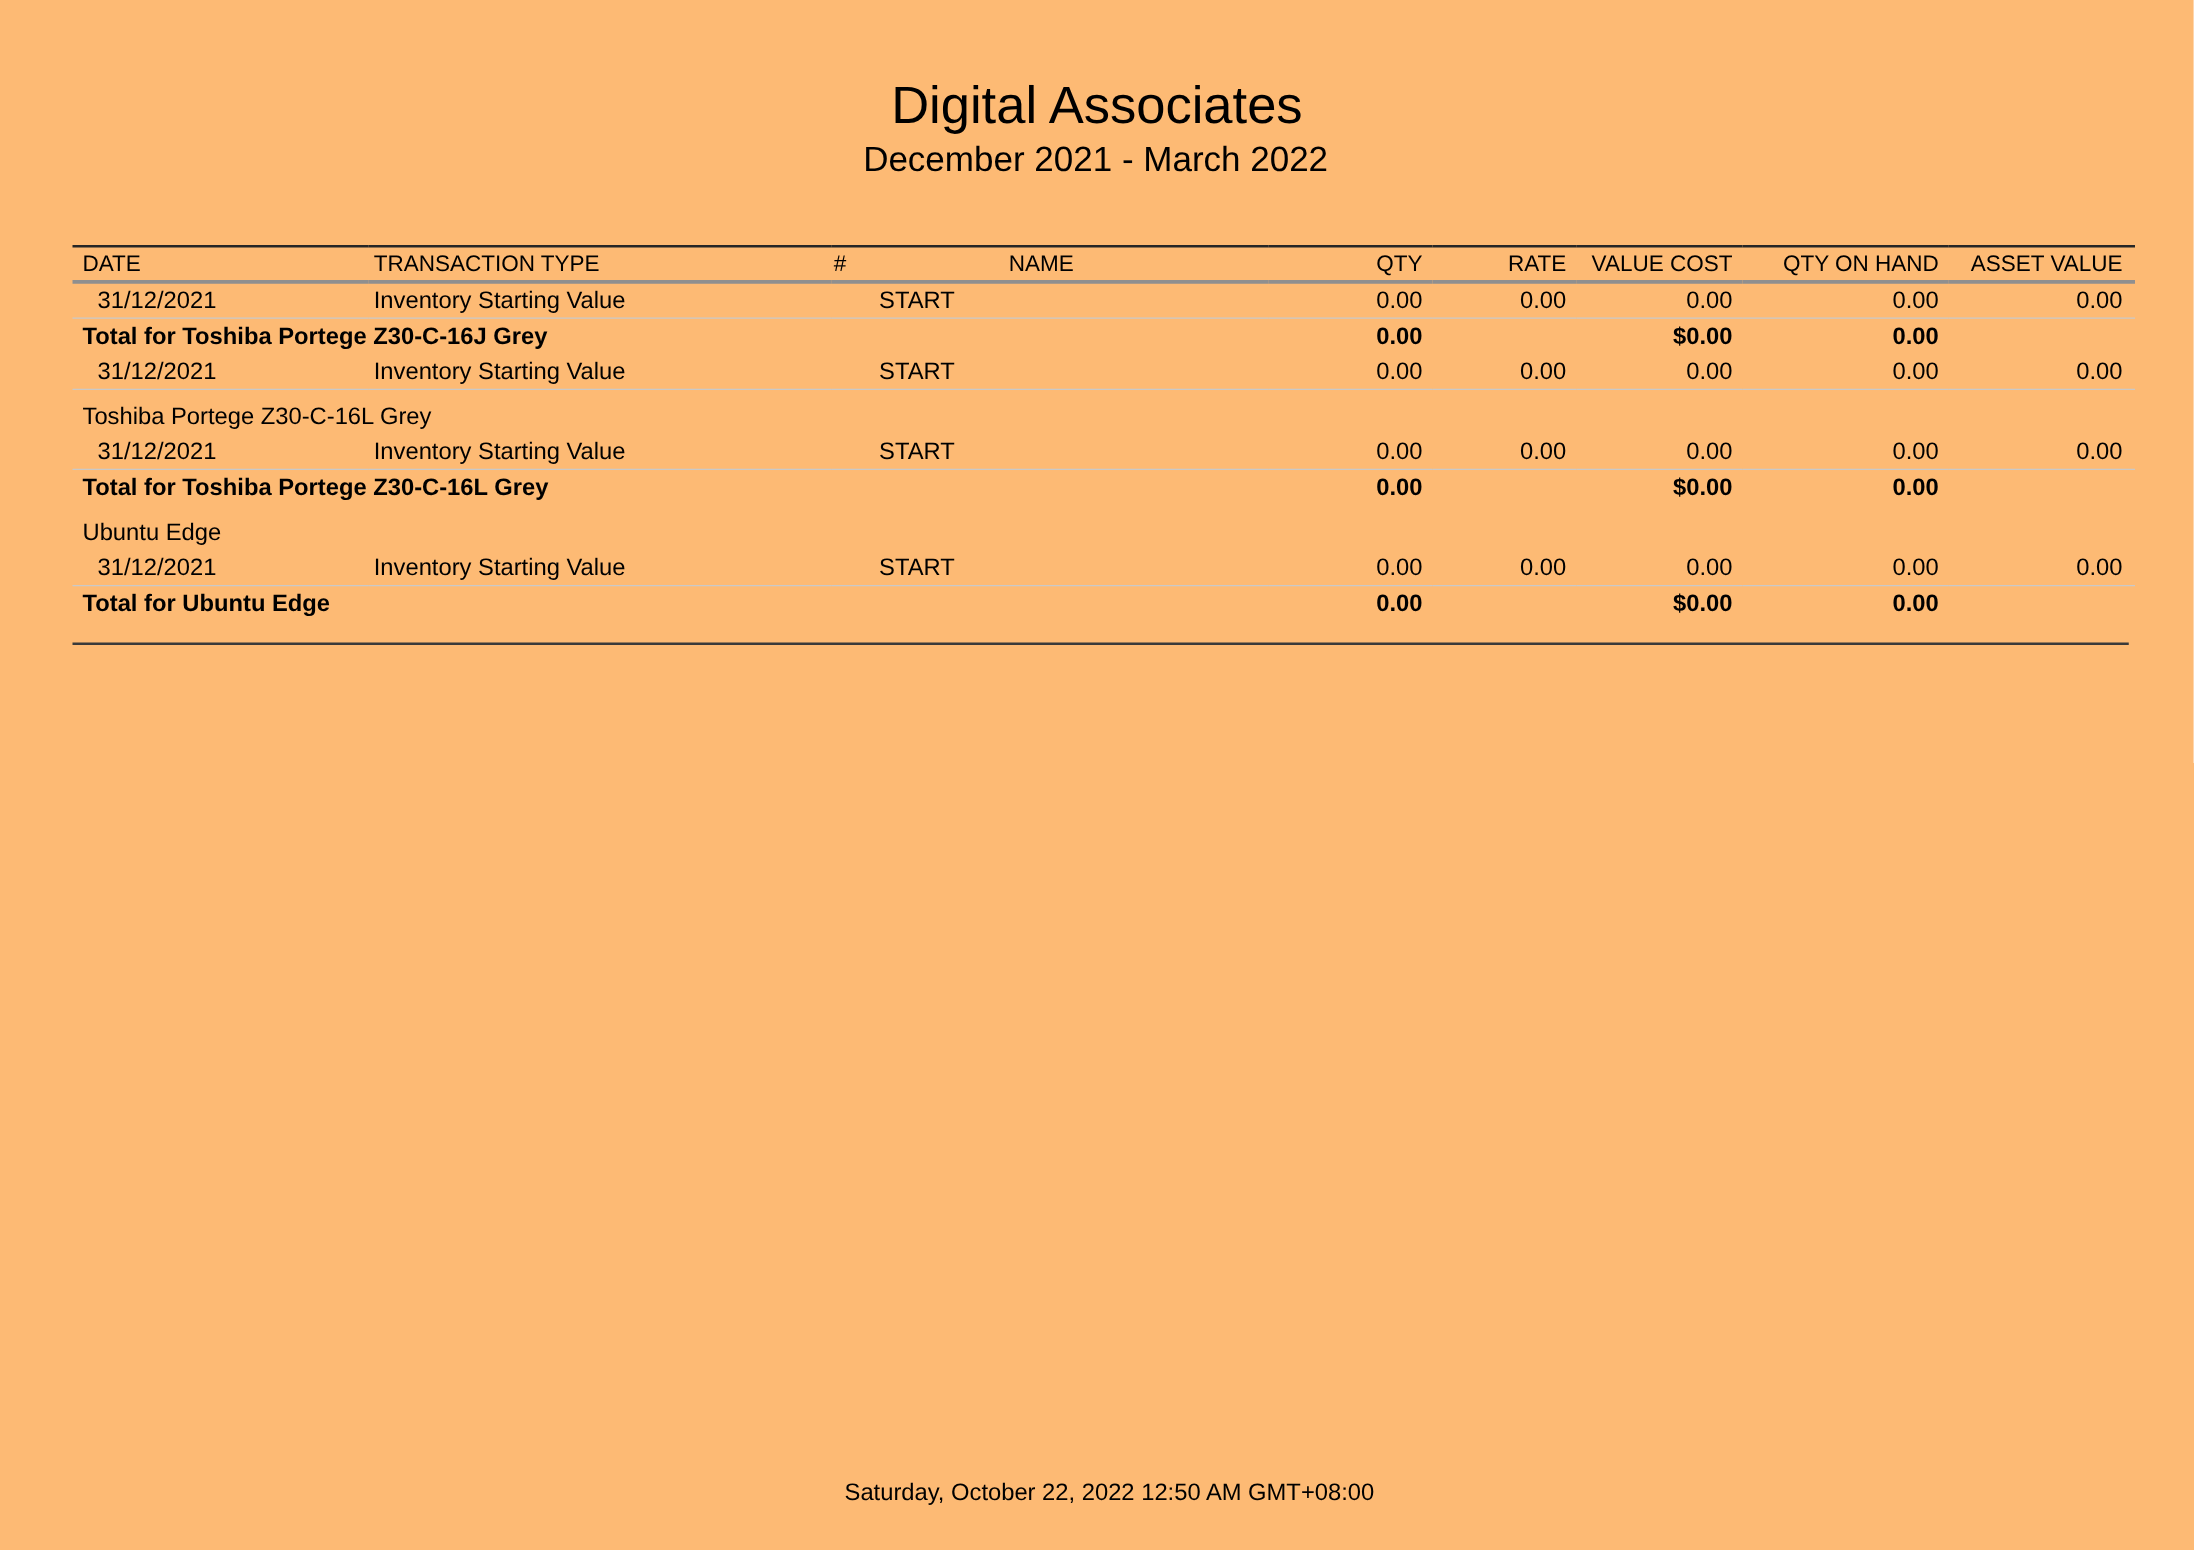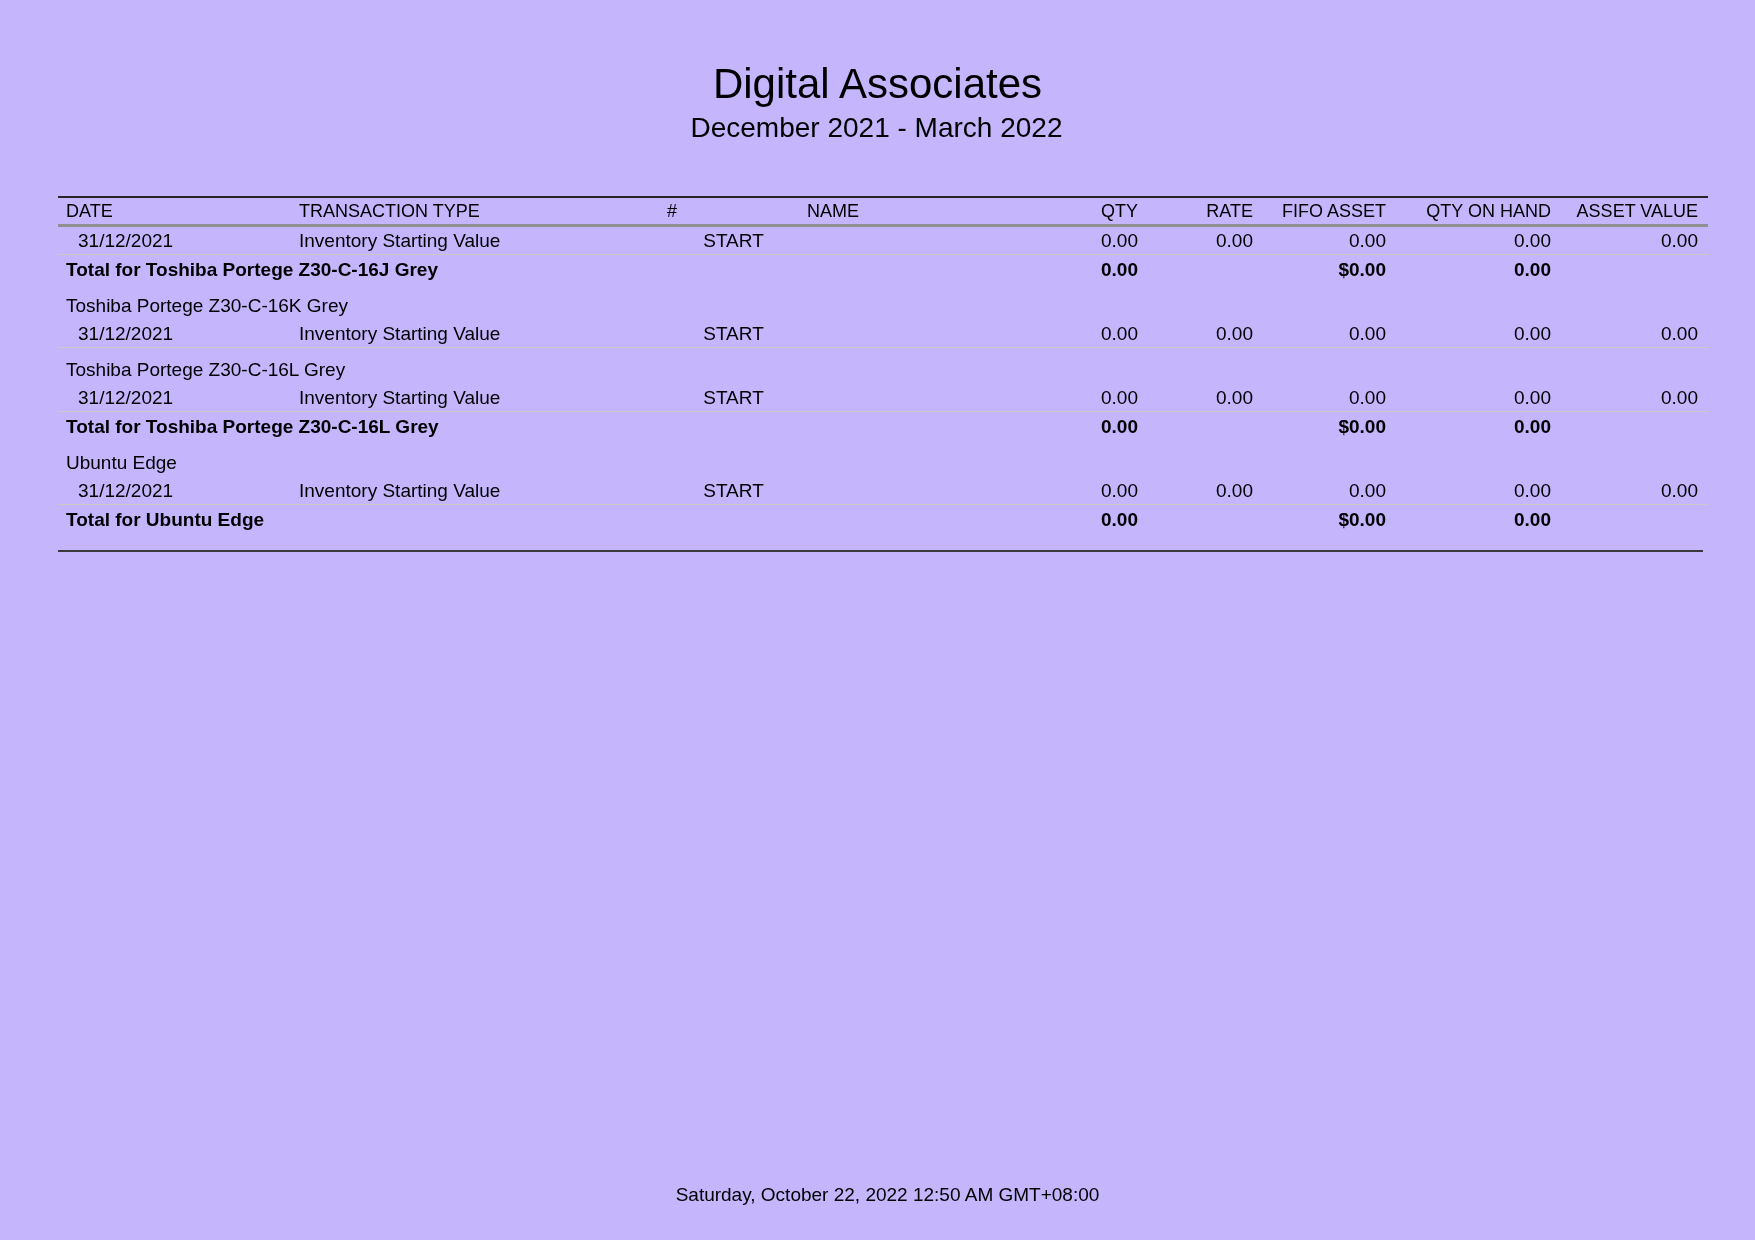--- a/index.html
+++ b/index.html
@@ -6,21 +6,21 @@
     margin: 0;
     padding: 0;
     background: #ffffff;
   }
   .page {
     position: relative;
     width: 1755px;
     height: 1240px;
     box-sizing: border-box;
     padding-top: 60px;
-    background: #c4b5fd;
+    background: #fdba74;
     font-family: "Liberation Sans", sans-serif;
     color: #000000;
     overflow: hidden;
   }
   .report-header { text-align: center; }
   .company-name {
     margin: 0;
     font-size: 42px;
     font-weight: 400;
     line-height: 48px;
@@ -140,21 +140,21 @@
           <col class="c-asset">
       </colgroup>
       <thead>
         <tr id="header-row">
             <th class="a-left h-date">DATE</th>
             <th class="a-left h-type">TRANSACTION TYPE</th>
             <th class="a-left h-num">#</th>
             <th class="a-left h-name">NAME</th>
             <th class="a-right h-qty">QTY</th>
             <th class="a-right h-rate">RATE</th>
-            <th class="a-right h-fifo">FIFO ASSET</th>
+            <th class="a-right h-fifo">VALUE COST</th>
             <th class="a-right h-qoh">QTY ON HAND</th>
             <th class="a-right h-asset">ASSET VALUE</th>
           </tr>
       </thead>
       <tbody id="table-body">
           <tr class="row-item">
             <td class="a-left cell-date">31/12/2021</td>
             <td class="a-left cell-type">Inventory Starting Value</td>
             <td class="a-left cell-num">START</td>
             <td class="a-left cell-name"></td>
@@ -164,23 +164,20 @@
             <td class="a-right cell-qoh">0.00</td>
             <td class="a-right cell-asset">0.00</td>
           </tr>
           <tr class="row-total">
             <td class="a-left label-cell" colspan="4">Total for Toshiba Portege Z30-C-16J Grey</td>
             <td class="a-right cell-qty">0.00</td>
             <td class="a-right cell-rate"></td>
             <td class="a-right cell-fifo">$0.00</td>
             <td class="a-right cell-qoh">0.00</td>
             <td class="a-right cell-asset"></td>
-          </tr>
-          <tr class="row-group">
-            <td class="a-left label-cell" colspan="9">Toshiba Portege Z30-C-16K Grey</td>
           </tr>
           <tr class="row-item">
             <td class="a-left cell-date">31/12/2021</td>
             <td class="a-left cell-type">Inventory Starting Value</td>
             <td class="a-left cell-num">START</td>
             <td class="a-left cell-name"></td>
             <td class="a-right cell-qty">0.00</td>
             <td class="a-right cell-rate">0.00</td>
             <td class="a-right cell-fifo">0.00</td>
             <td class="a-right cell-qoh">0.00</td>

